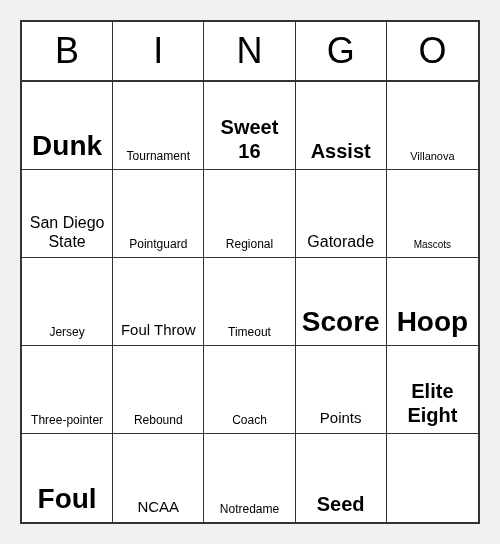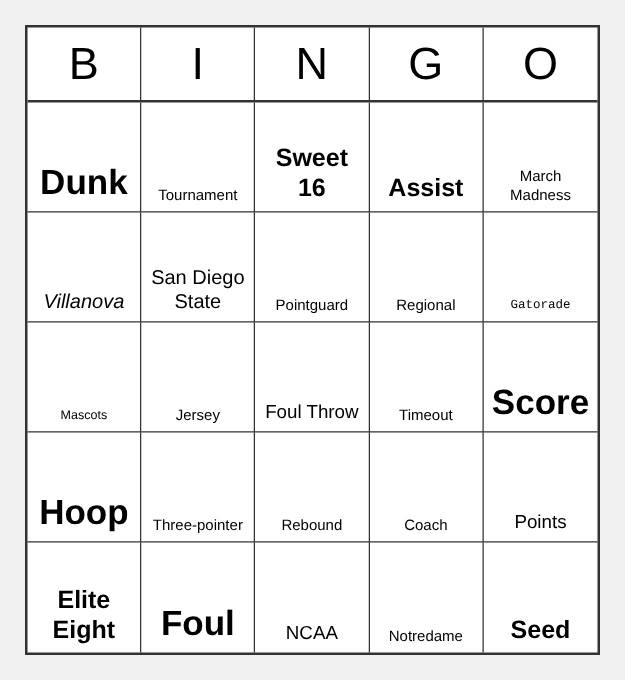--- a/index.html
+++ b/index.html
@@ -78,36 +78,33 @@
       <div class="bingo-cell">
         <span class="cell-text" style="font-size: 12px;">Tournament</span>
       </div>
       <div class="bingo-cell">
         <span class="cell-text" style="font-size: 20px; font-weight: bold;">Sweet 16</span>
       </div>
       <div class="bingo-cell">
         <span class="cell-text" style="font-size: 20px; font-weight: bold;">Assist</span>
       </div>
       <div class="bingo-cell">
-        <span class="cell-text" style="font-size: 12px;">March Madness</span>
-      </div>
-      <div class="bingo-cell">
-        <span class="cell-text" style="font-size: 16px; font-style: italic;">Villanova</span>
+        <span class="cell-text" style="font-size: 11px;">Villanova</span>
       </div>
       <div class="bingo-cell">
         <span class="cell-text" style="font-size: 16px;">San Diego State</span>
       </div>
       <div class="bingo-cell">
         <span class="cell-text" style="font-size: 12px;">Pointguard</span>
       </div>
       <div class="bingo-cell">
         <span class="cell-text" style="font-size: 12px;">Regional</span>
       </div>
       <div class="bingo-cell">
-        <span class="cell-text" style="font-size: 10px; font-family: Liberation Mono, monospace;">Gatorade</span>
+        <span class="cell-text" style="font-size: 16px;">Gatorade</span>
       </div>
       <div class="bingo-cell">
         <span class="cell-text" style="font-size: 10px;">Mascots</span>
       </div>
       <div class="bingo-cell">
         <span class="cell-text" style="font-size: 12px;">Jersey</span>
       </div>
       <div class="bingo-cell">
         <span class="cell-text" style="font-size: 15px;">Foul Throw</span>
       </div>

